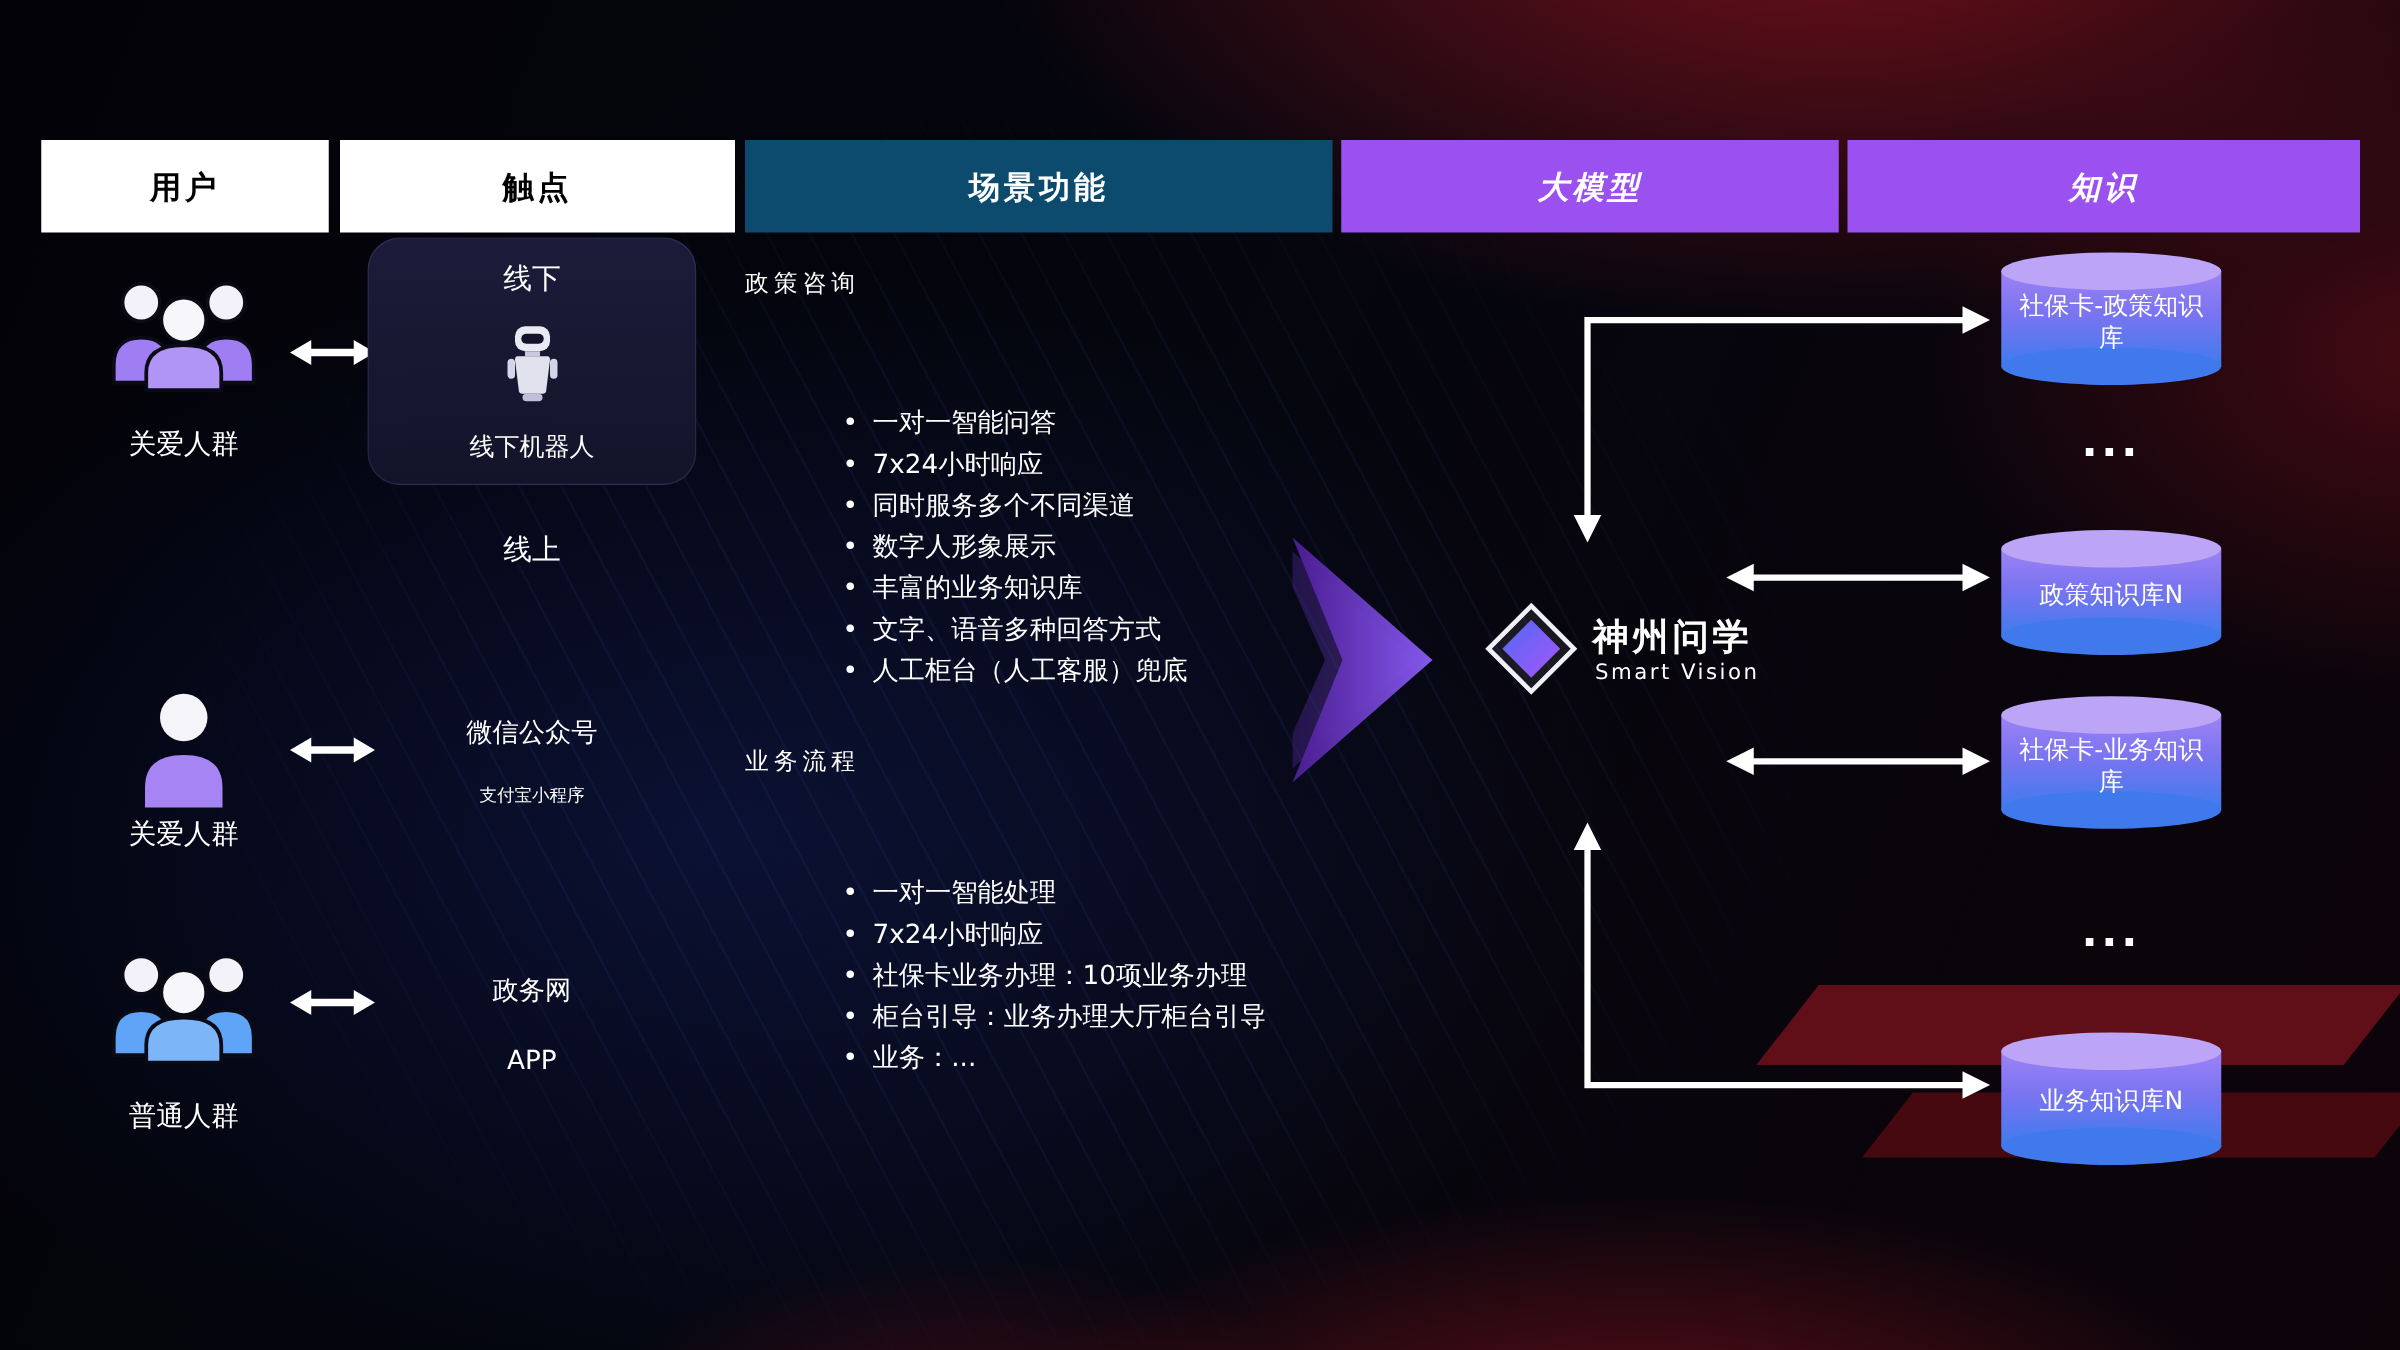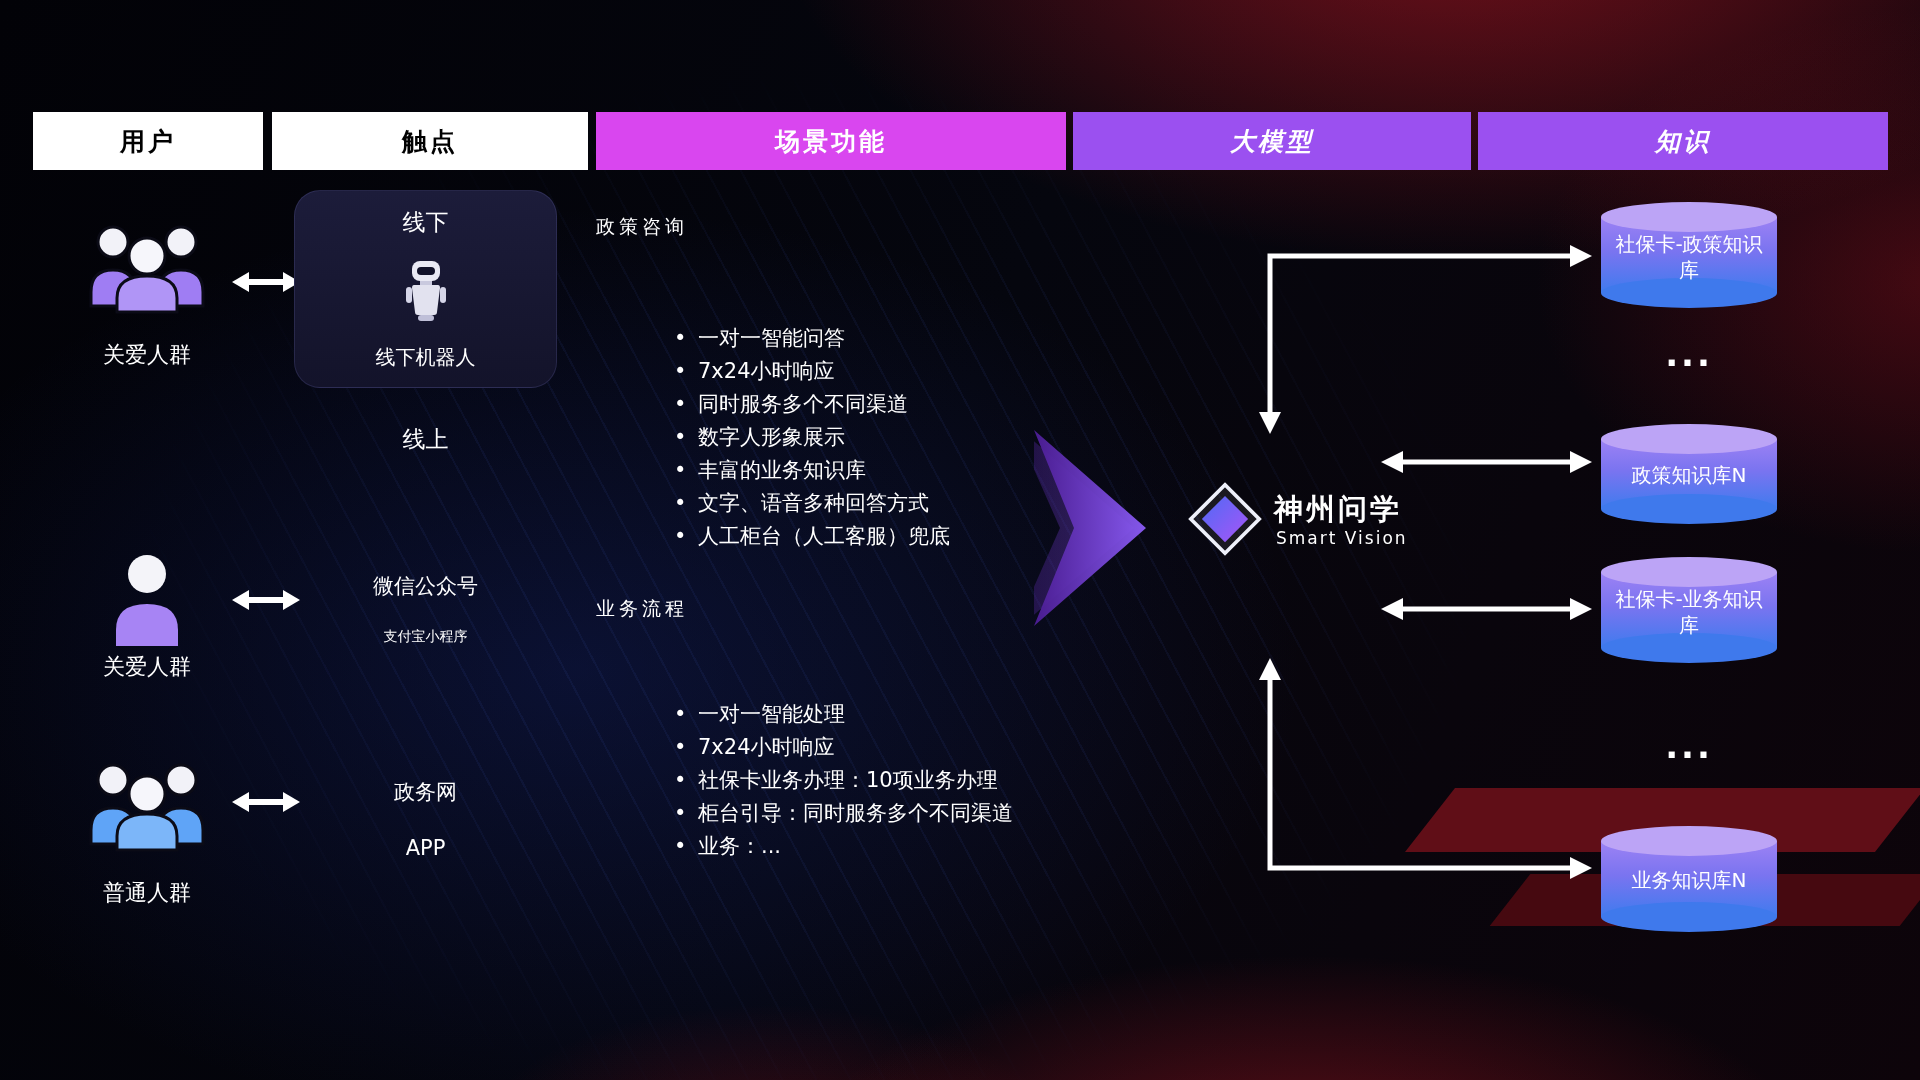--- a/index.html
+++ b/index.html
@@ -21,24 +21,24 @@
     background: repeating-linear-gradient(62deg, rgba(88,124,255,.12) 0 2px, transparent 2px 30px);
     -webkit-mask: radial-gradient(900px 700px at 42% 55%, #000 0 45%, transparent 75%);
             mask: radial-gradient(900px 700px at 42% 55%, #000 0 45%, transparent 75%);
     opacity:.55;
   }
   .red-deco { position:absolute; transform:skewX(-38deg); }
   .red-deco.d1 { left:1430px; top:788px; width:470px; height:64px; background:#70101a; opacity:.85; }
   .red-deco.d2 { left:1510px; top:874px; width:410px; height:52px; background:#4d0a11; opacity:.9; }
 
   
-  .hdr { position:absolute; top:112px; height:58px; display:flex; align-items:center; justify-content:center;
+  .hdr { position:absolute; top:112px; height:74px; display:flex; align-items:center; justify-content:center;
          font-size:25px; font-weight:bold; letter-spacing:3px; }
   .hdr.white { background:#ffffff; color:#000; }
-  .hdr.blue  { background:#d946ef; color:#fff; }
+  .hdr.blue  { background:#0c4a6e; color:#fff; }
   .hdr.purple{ background:#9b50f0; color:#fff;font-style:italic; }
   .h1{left:33px;width:230px}.h2{left:272px;width:316px}.h3{left:596px;width:470px}.h4{left:1073px;width:398px}.h5{left:1478px;width:410px}
 
   
   .user-icon { position:absolute; }
   .ui1{left:83px;top:214px}.ui2{left:112px;top:548px}.ui3{left:83px;top:752px}
   .user-label { position:absolute; width:200px; left:47px; text-align:center; font-size:22px; color:#fff; }
   .ul1{top:340px}.ul2{top:652px}.ul3{top:878px}
   .biarrow { position:absolute; }
   .ba1{left:230px;top:268px}.ba2{left:230px;top:586px}.ba3{left:230px;top:788px}
@@ -184,21 +184,21 @@
     <li>丰富的业务知识库</li>
     <li>文字、语音多种回答方式</li>
     <li>人工柜台（人工客服）兜底</li>
   </ul>
 
   <div class="scene-title st2">业务流程</div>
   <ul class="bullets b2">
     <li>一对一智能处理</li>
     <li>7x24小时响应</li>
     <li>社保卡业务办理：10项业务办理</li>
-    <li>柜台引导：同时服务多个不同渠道</li>
+    <li>柜台引导：业务办理大厅柜台引导</li>
     <li>业务：...</li>
   </ul>
 
   <svg class="big-arrow" width="160" height="196" viewBox="0 0 160 196">
     <defs>
       <linearGradient id="arrowg" x1="0" y1="0" x2="1" y2="0">
         <stop offset="0" stop-color="#4c1d95"></stop>
           <stop offset="1" stop-color="#8b5cf6"></stop>
       </linearGradient>
     </defs>

